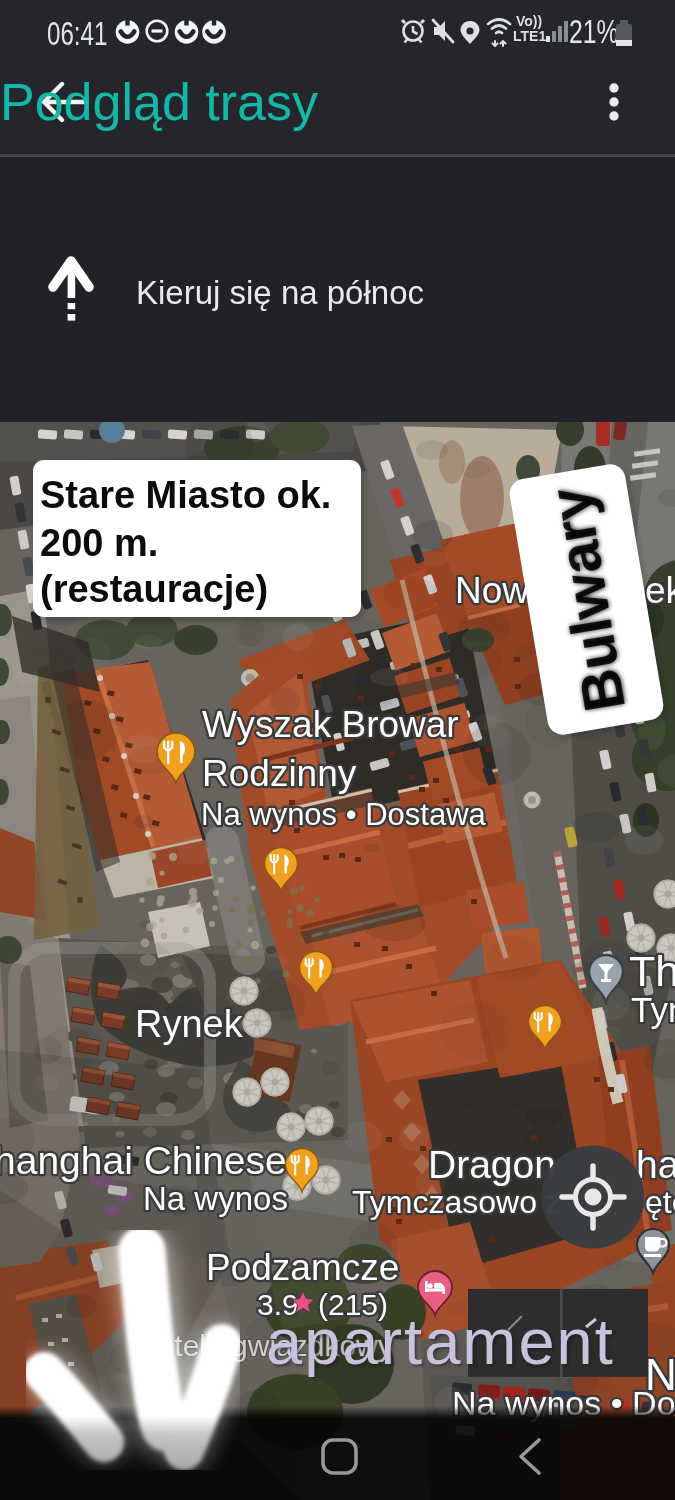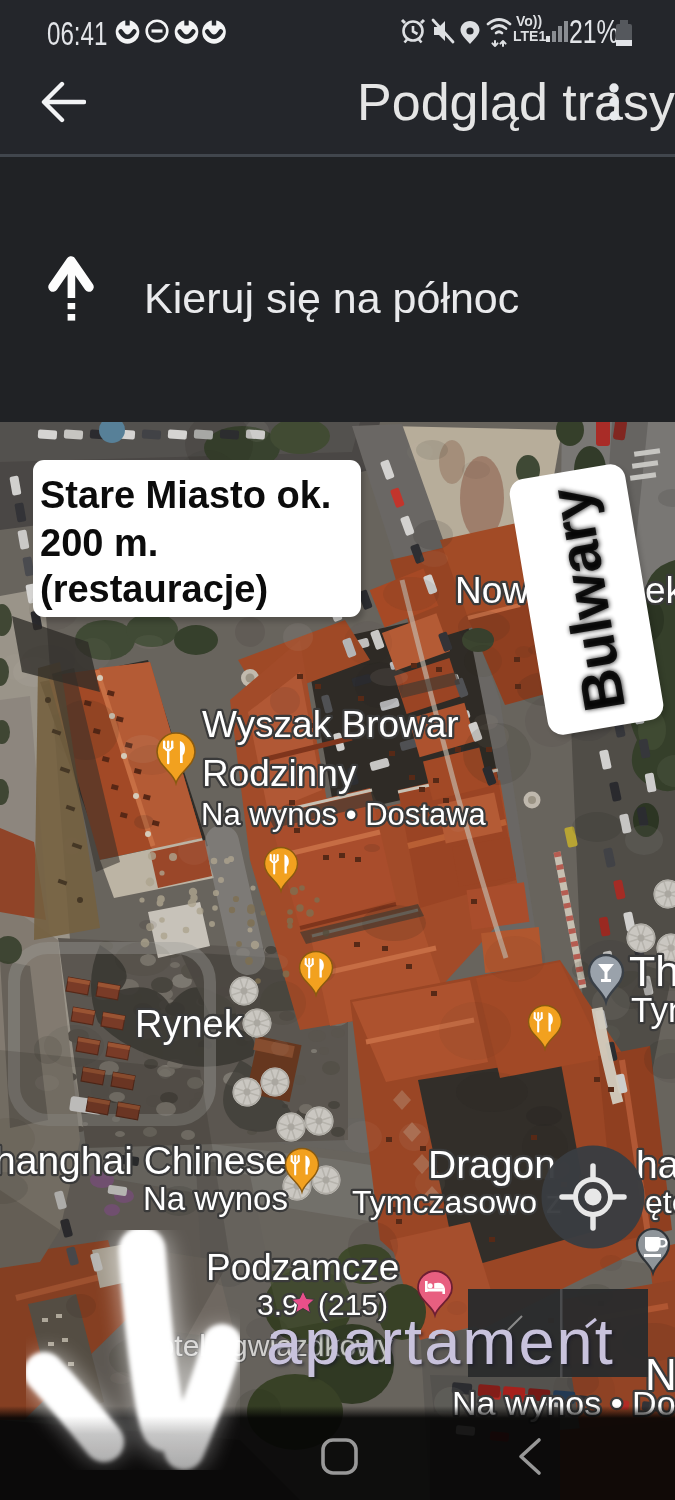--- a/index.html
+++ b/index.html
@@ -4,22 +4,22 @@
 <style>
 html,body{margin:0;padding:0;background:#000;}
 *{box-sizing:border-box;}
 .phone{position:relative;width:675px;height:1500px;overflow:hidden;background:#202226;font-family:"Liberation Sans",sans-serif;padding-left:10px;}
 .abs{position:absolute;}
 .statusbar{position:absolute;left:0;top:0;width:675px;height:60px;background:#24262b;}
 .appbar{position:absolute;left:0;top:60px;width:675px;height:94px;background:#24262b;}
 .divider{position:absolute;left:0;top:154px;width:675px;height:3px;background:#41464d;}
 .panel{position:absolute;left:0;top:157px;width:675px;height:265px;background:#202225;}
 .clock{position:absolute;left:47px;top:14px;font-size:34px;color:#e2e4e8;transform:scaleX(0.71);transform-origin:0 0;}
-.title{position:absolute;left:0;top:72px;width:675px;text-align:right;font-size:52px;color:#e5e5e5;}
-.instr{position:absolute;left:136px;top:274px;font-size:43px;color:#e9eaec;margin-left:8px;}
+.title{position:absolute;left:0;top:72px;width:675px;text-align:left;font-size:52px;color:#14b8a6;}
+.instr{position:absolute;left:136px;top:274px;font-size:33px;color:#e9eaec;}
 .navbar{position:absolute;left:0;top:1418px;width:675px;height:82px;background:rgba(4,4,4,0.9);}
 .navfade{position:absolute;left:0;top:1406px;width:675px;height:12px;background:linear-gradient(rgba(4,4,4,0),rgba(4,4,4,0.9));}
 </style>
 </head>
 <body>
 <div class="phone">
 
 <div class="statusbar"></div>
 
 <div class="clock">06:41</div>

